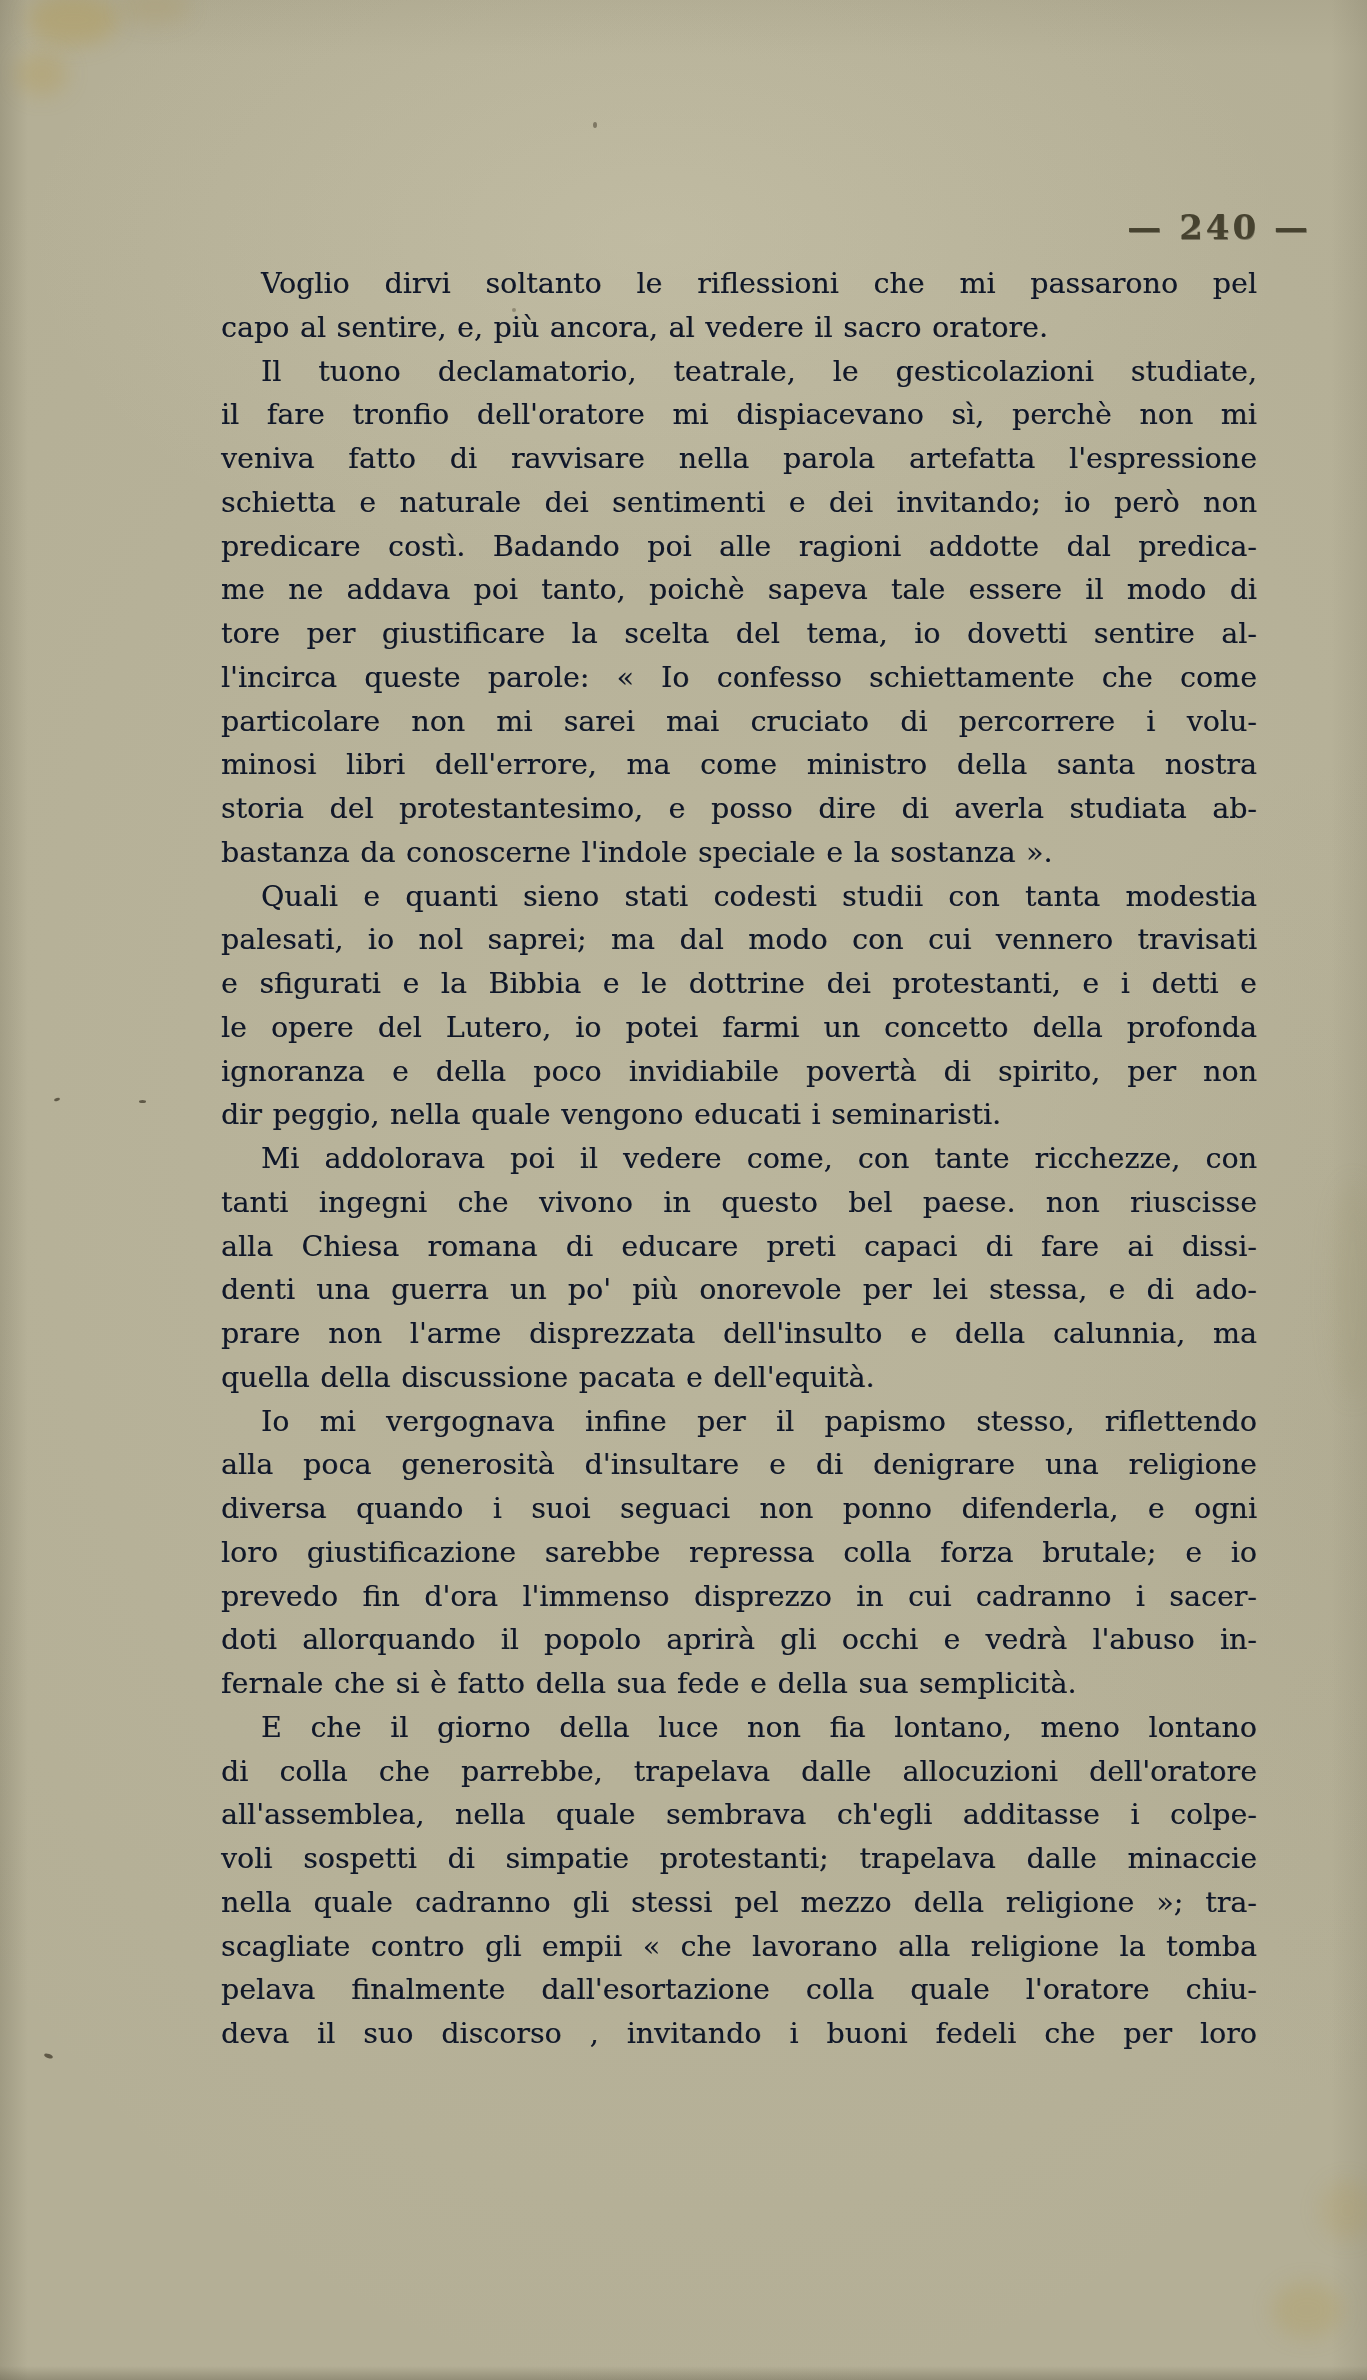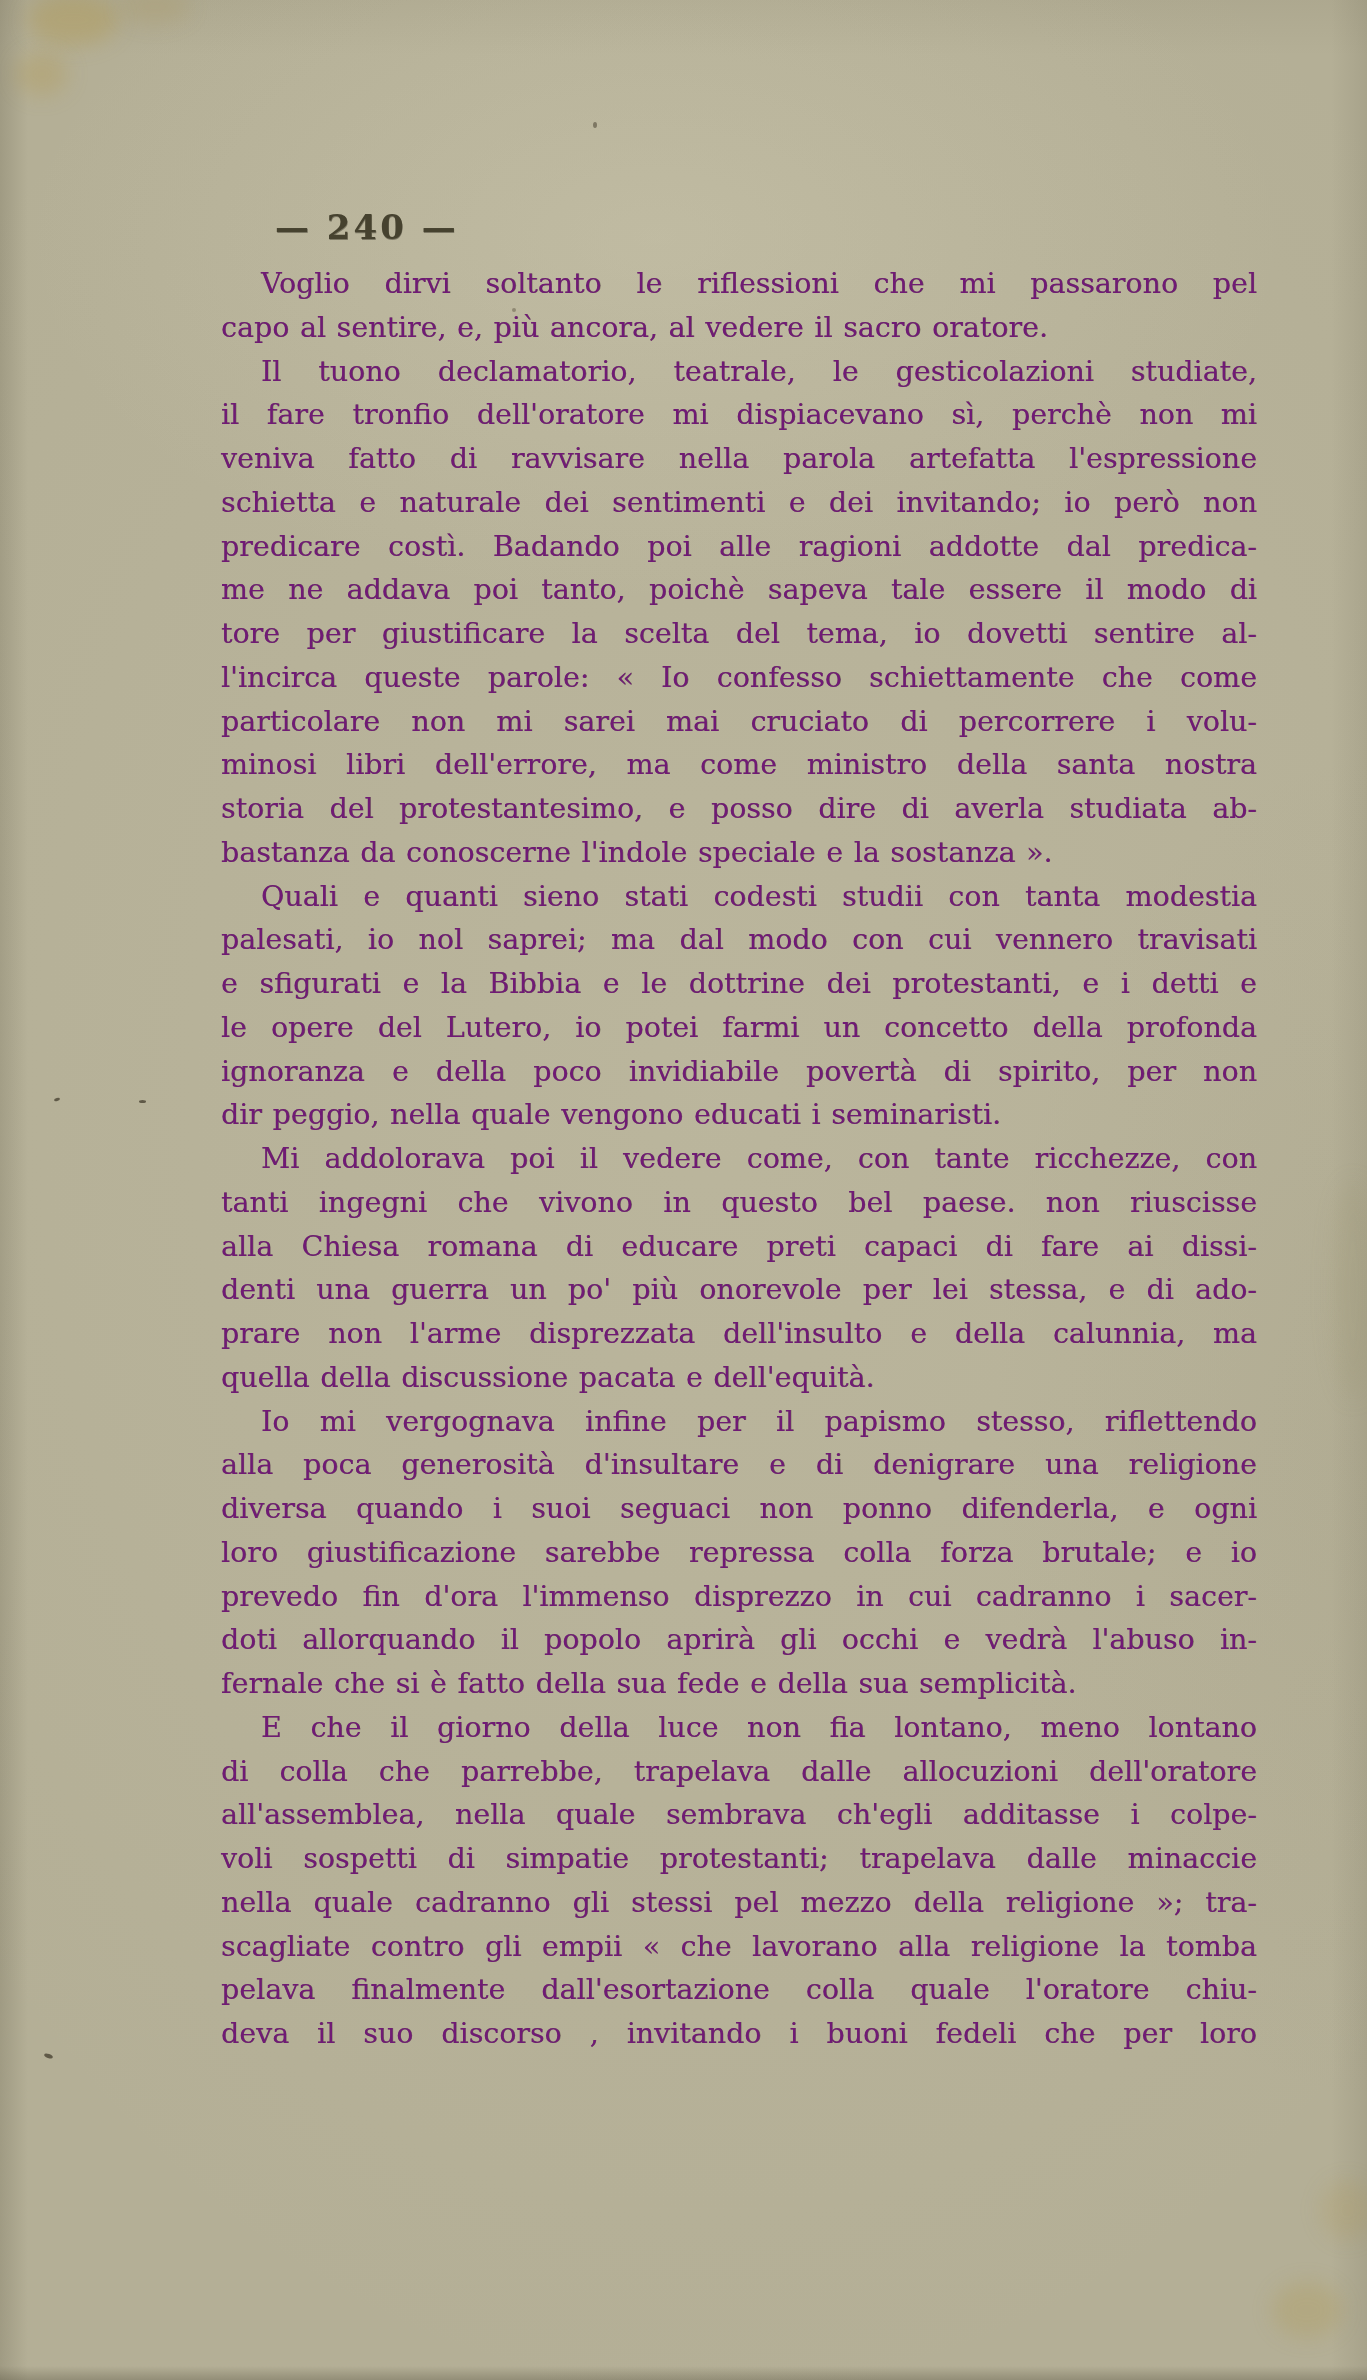--- a/index.html
+++ b/index.html
@@ -29,29 +29,29 @@
   .stain.s-r1{left:1330px;top:1180px;width:46px;height:220px;background:rgba(150,140,100,.14);}
   .speck{position:absolute;background:#4a4433;border-radius:50%;opacity:.8;}
   .speck.k1{left:44px;top:2054px;width:9px;height:4px;transform:rotate(20deg);}
   .speck.k2{left:54px;top:1098px;width:6px;height:3px;transform:rotate(-15deg);}
   .speck.k3{left:139px;top:1100px;width:7px;height:3px;}
   .speck.k4{left:593px;top:122px;width:4px;height:6px;opacity:.55;}
   .speck.k5{left:512px;top:308px;width:4px;height:4px;opacity:.4;}
 
   .page-number{
     position:absolute;left:275px;top:207px;width:1036px;
-    text-align:left;
+    text-align:right;
     font-size:34px;font-weight:700;letter-spacing:3px;
     color:#46422f;
     text-shadow:0.4px 0.5px 0.6px rgba(62,58,44,.5);
   }
   .page-text{
     position:absolute;left:221px;top:262px;width:1036px;
     font-size:28.5px;line-height:43.75px;
-    color:#701a75;
+    color:#0f172a;
     text-shadow:0.35px 0.45px 0.55px rgba(58,54,42,.55);
     word-spacing:1.5px;
   }
   .line{
     text-align:justify;
     text-align-last:justify;
     white-space:normal;
   }
   .line.indent{text-indent:40px;}
   .line.pend{text-align-last:left;}

